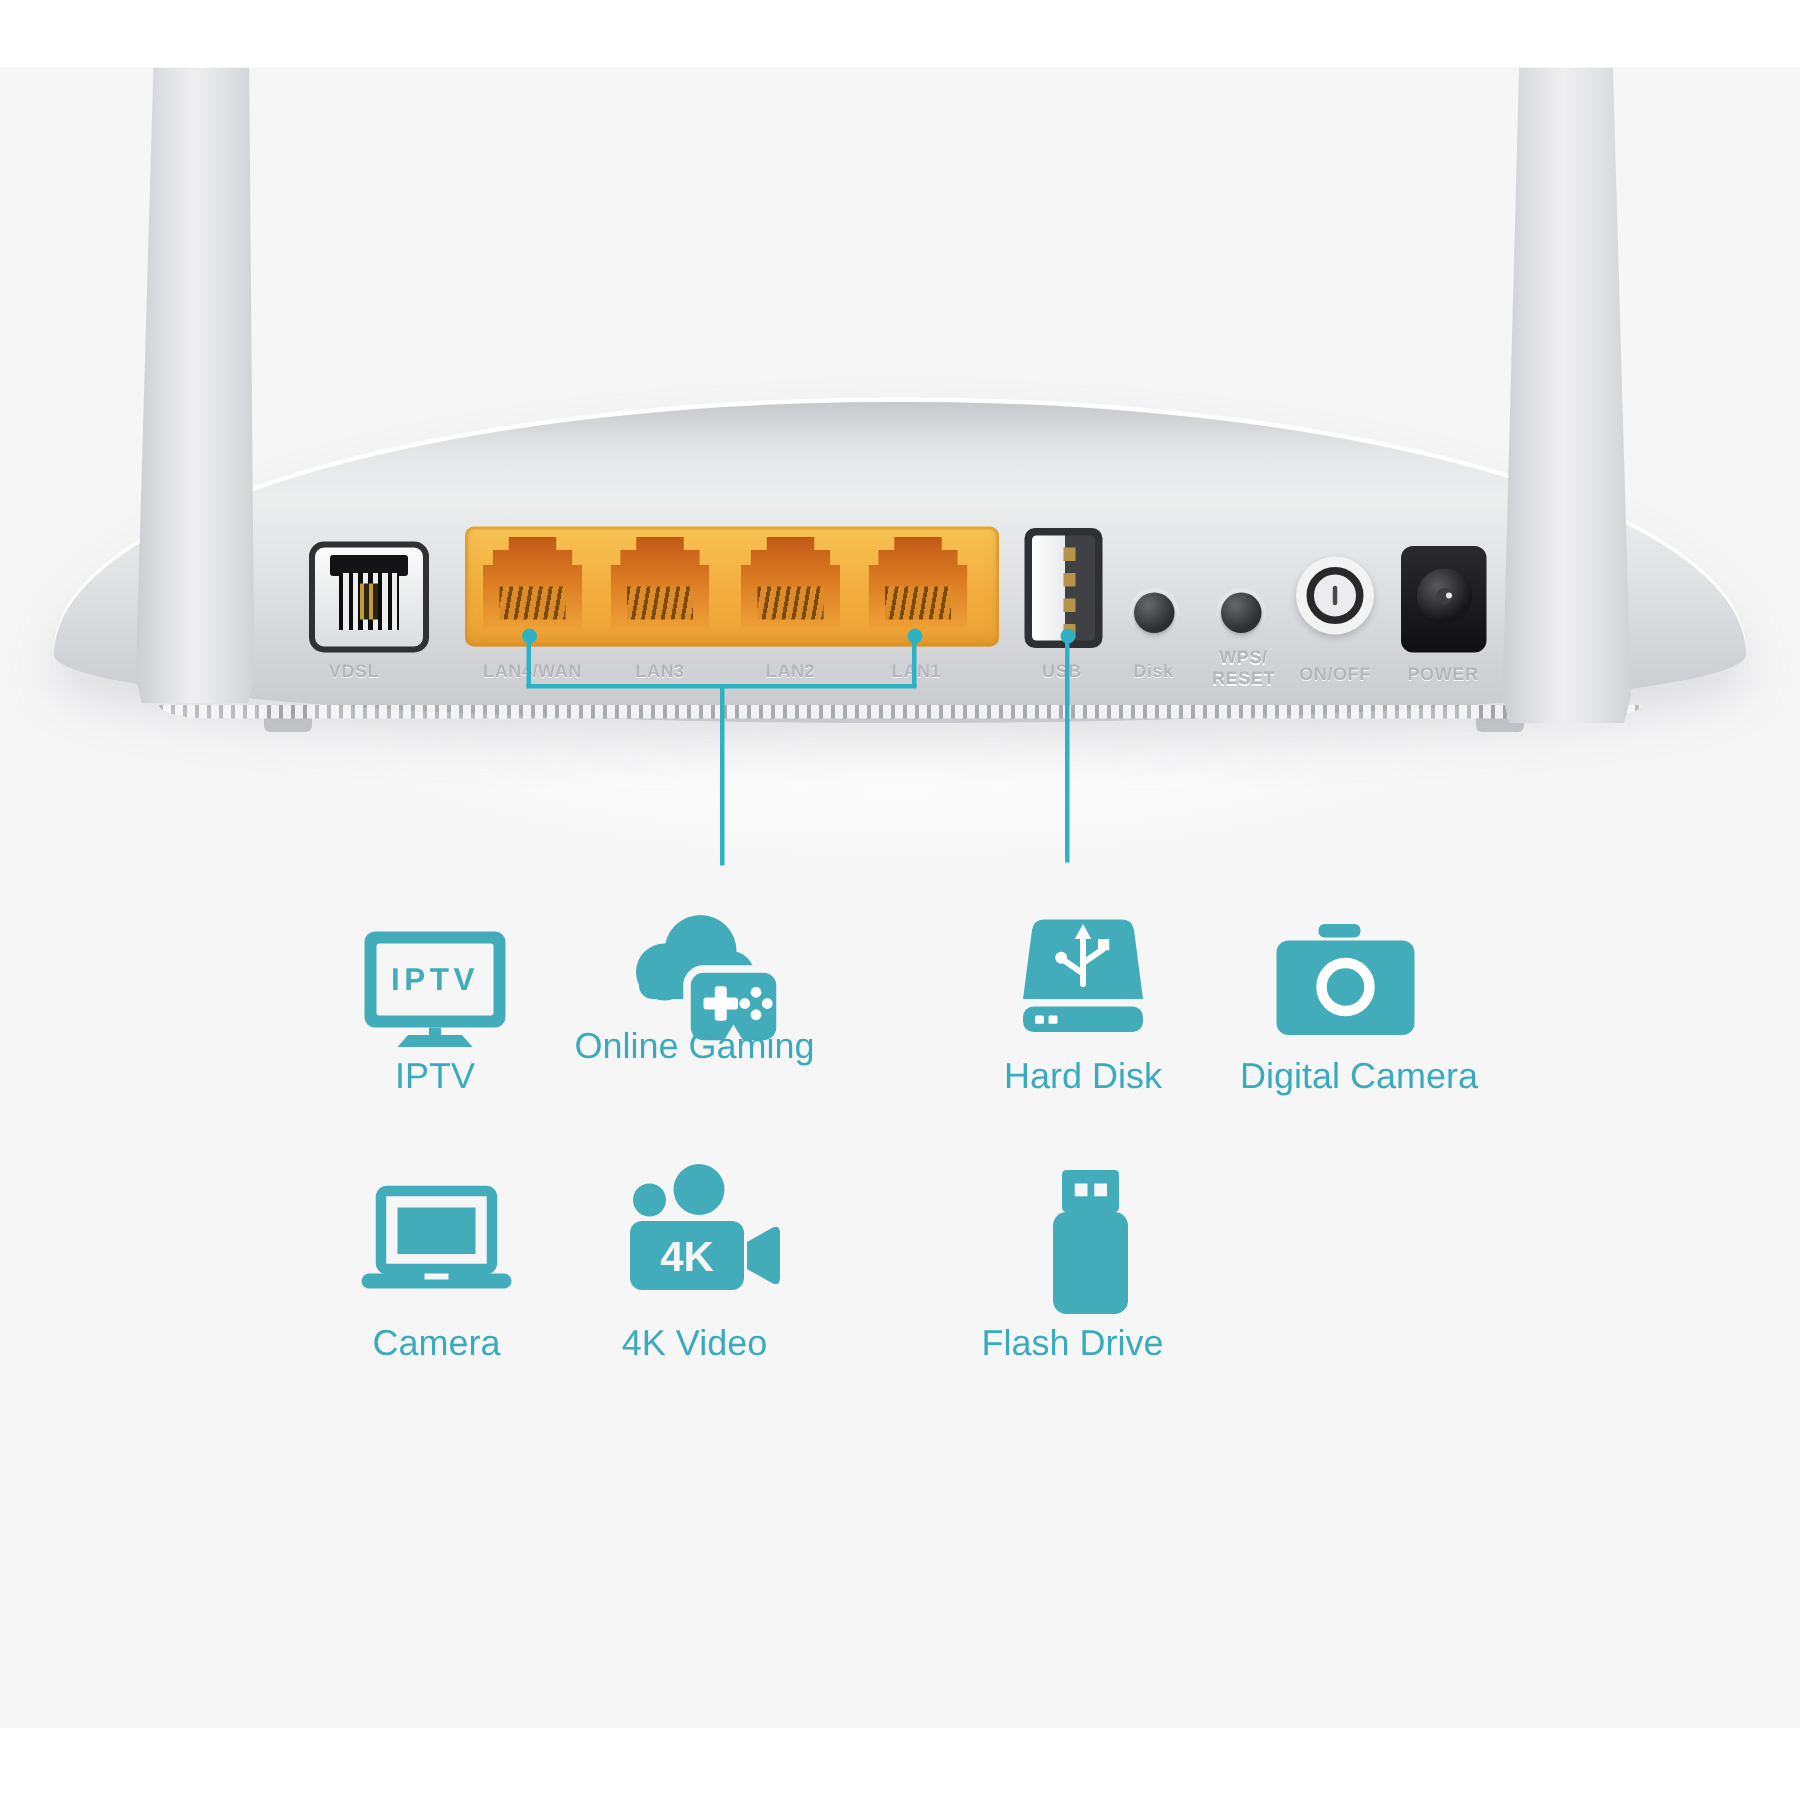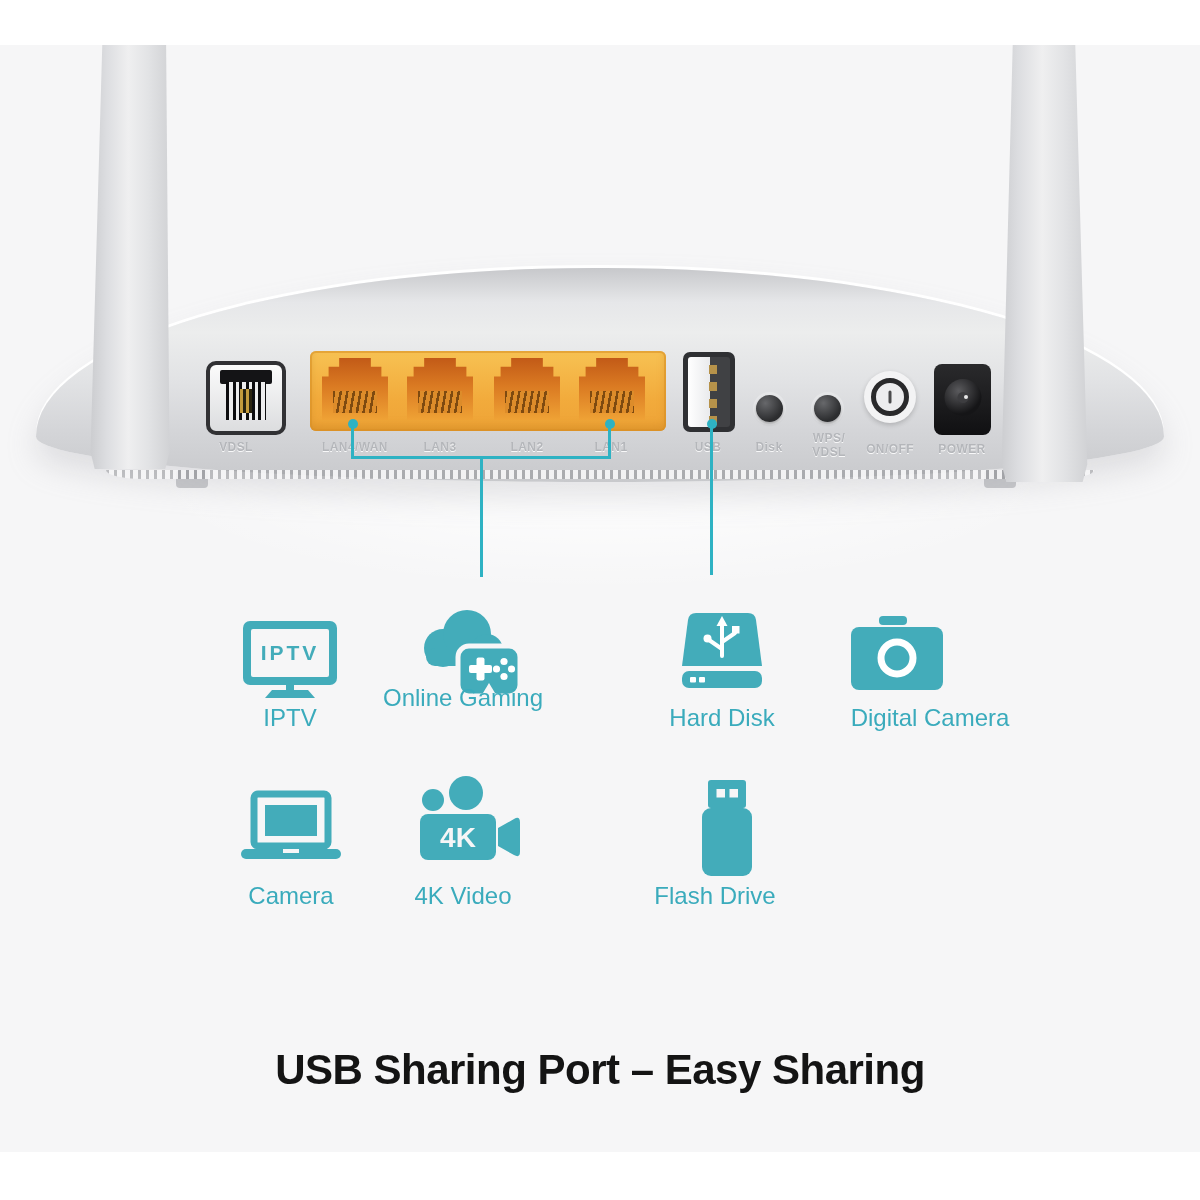--- a/index.html
+++ b/index.html
@@ -141,21 +141,21 @@
   </div>
 
   <div class="plabel" style="left:236px;top:440px">VDSL</div>
   <div class="plabel" style="left:355px;top:440px">LAN4/WAN</div>
   <div class="plabel" style="left:440px;top:440px">LAN3</div>
   <div class="plabel" style="left:527px;top:440px">LAN2</div>
   <div class="plabel" style="left:611px;top:440px">LAN1</div>
   <div class="plabel" style="left:708px;top:440px">USB</div>
   <div class="plabel" style="left:769px;top:440px">Disk</div>
   <div class="plabel" style="left:829px;top:431px">WPS/
-VDSL</div>
+RESET</div>
   <div class="plabel" style="left:890px;top:442px">ON/OFF</div>
   <div class="plabel" style="left:962px;top:442px">POWER</div>
 
   <div class="dot" style="left:348px;top:419px"></div>
   <div class="dot" style="left:605px;top:419px"></div>
   <div class="dot" style="left:707px;top:419px"></div>
   <div class="cline" style="left:351px;top:426px;width:3px;height:32px"></div>
   <div class="cline" style="left:608px;top:426px;width:3px;height:32px"></div>
   <div class="cline" style="left:351px;top:456px;width:260px;height:3px"></div>
   <div class="cline" style="left:480px;top:456px;width:3px;height:121px"></div>
@@ -227,19 +227,18 @@
   <svg class="feature-icon" style="left:696px;top:778px" width="62" height="102" viewBox="0 0 62 102">
     <rect x="12" y="2" width="38" height="28" rx="3" fill="currentColor"></rect>
     <rect x="20.5" y="11" width="8.5" height="8.5" fill="#f6f6f7"></rect>
     <rect x="33.5" y="11" width="8.5" height="8.5" fill="#f6f6f7"></rect>
     <rect x="6" y="30" width="50" height="68" rx="9" fill="currentColor"></rect>
   </svg>
 
   <div class="caption" style="left:290px;top:704px">IPTV</div>
   <div class="caption" style="left:463px;top:684px">Online Gaming</div>
   <div class="caption" style="left:722px;top:704px">Hard Disk</div>
-  <div class="caption" style="left:930px;top:704px">Digital Camera</div>
+  <div class="caption" style="left:906px;top:704px">Digital Camera</div>
   <div class="caption" style="left:291px;top:882px">Camera</div>
   <div class="caption" style="left:463px;top:882px">4K Video</div>
   <div class="caption" style="left:715px;top:882px">Flash Drive</div>
 
-  <div class="heading">USB Sharing Port – Easy Sharing</div>
 </div>
 
 </body></html>

